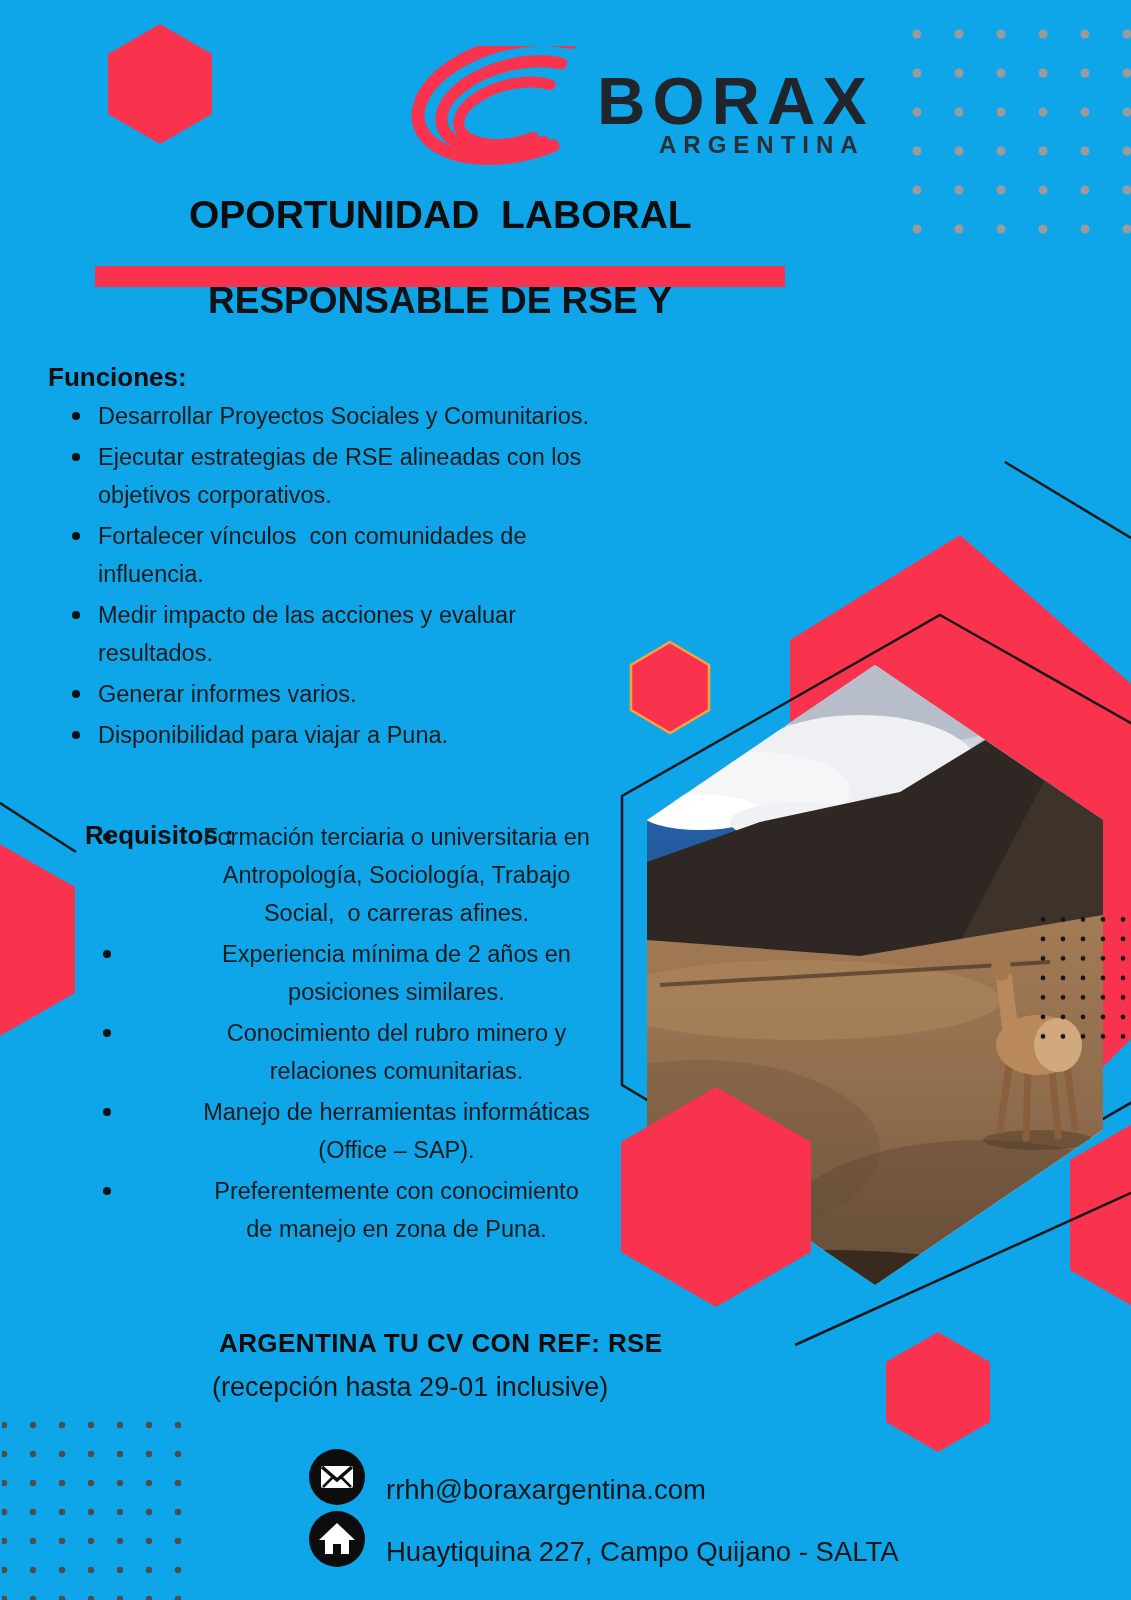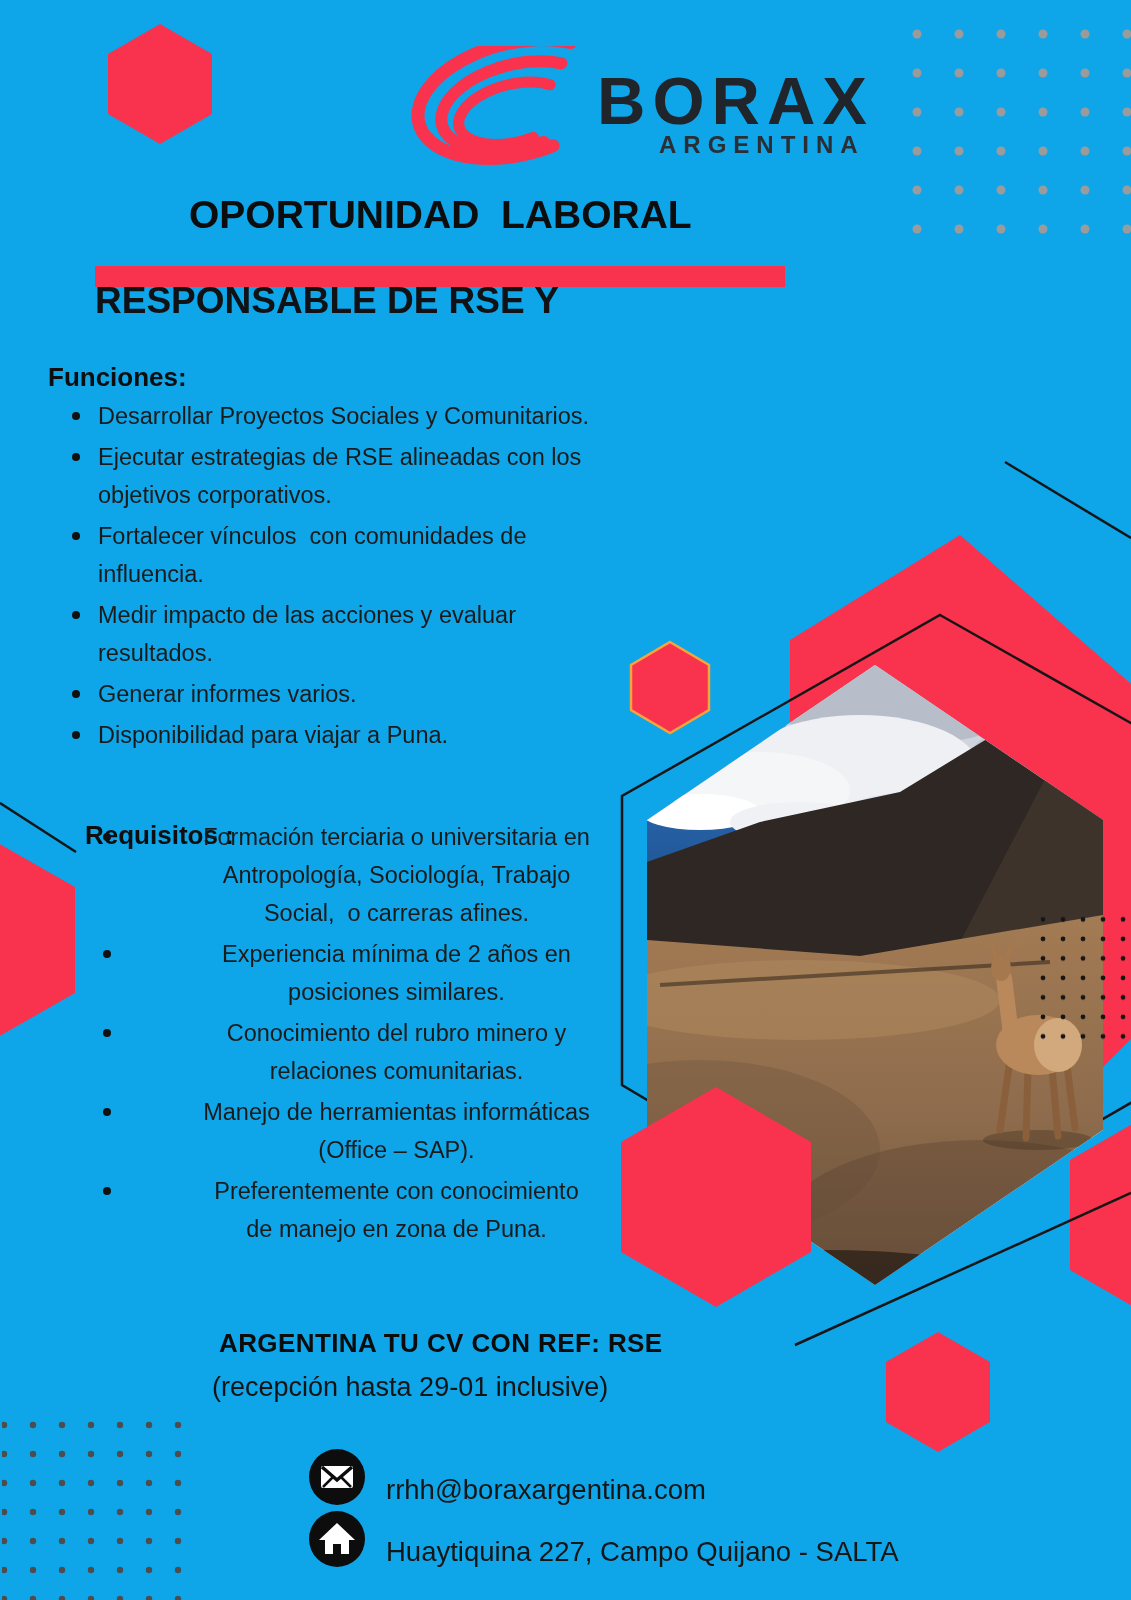--- a/index.html
+++ b/index.html
@@ -8,21 +8,21 @@
   svg{display:block;}
   .deco{position:absolute;left:0;top:0;z-index:1;pointer-events:none;}
   .txt{position:absolute;z-index:2;}
 
   .brand-name{left:597px;top:62px;font-size:67px;font-weight:700;letter-spacing:7px;color:#20242b;}
   .brand-sub{left:659px;top:131px;font-size:24px;font-weight:700;letter-spacing:7px;color:#2a2e35;}
   .logo-swoosh{left:385px;top:46px;}
 
   .kicker{left:153px;top:193px;font-size:39px;font-weight:700;color:#0d0d0d;white-space:pre;margin-left:36px;}
   .bar{left:95px;top:266px;width:690px;height:21px;background:#F9334E;z-index:2;position:absolute;}
-  .job-title{left:95px;top:281px;width:690px;font-size:37px;line-height:39px;
+  .job-title{left:95px;top:281px;width:690px;text-align:center;font-size:37px;line-height:39px;
              font-weight:700;color:#101215;}
 
   .sec-heading{font-size:26px;font-weight:700;color:#0e0e0e;}
   .funciones-heading{left:48px;top:362px;}
   .requisitos-heading{left:85px;top:820px;text-align:right;}
 
   ul.blist{list-style:none;margin:0;padding:0;}
   ul.blist li{position:relative;font-size:23.5px;line-height:38px;margin-bottom:3px;
               white-space:pre-wrap;color:#1b1b1b;}
   .funciones-list{left:48px;top:397px;width:620px;}

